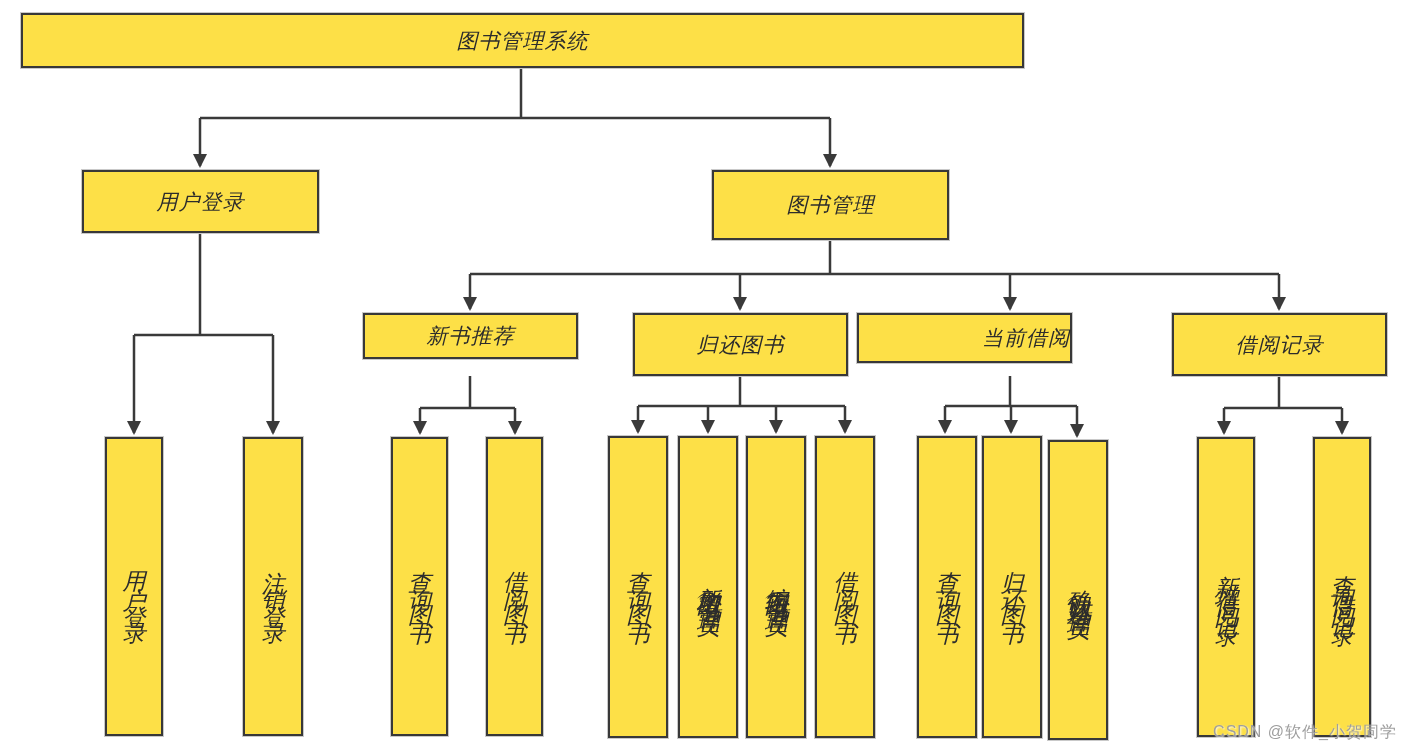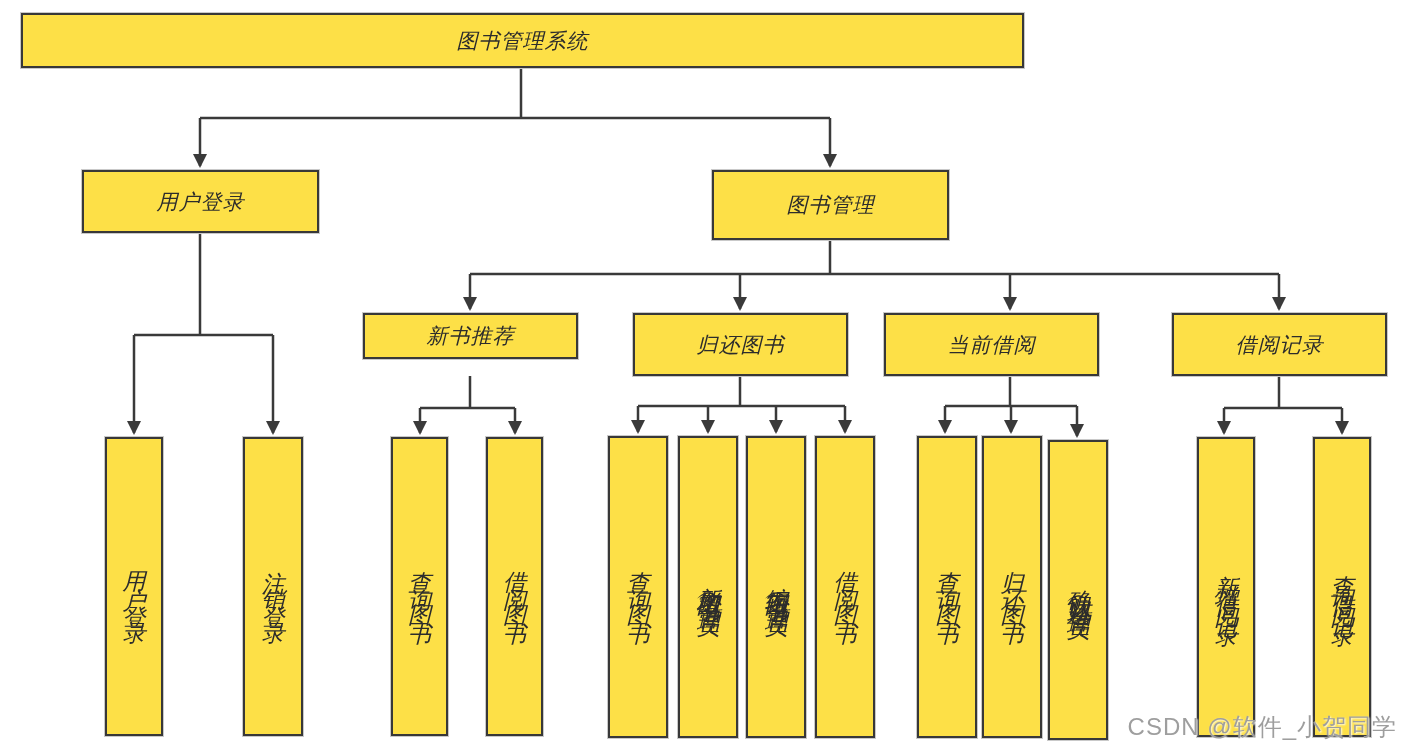--- a/index.html
+++ b/index.html
@@ -16,21 +16,21 @@
   .hnode{font-size:21px;letter-spacing:1px;}
   .vnode .vlabel{
     writing-mode:vertical-rl;text-orientation:mixed;
     font-size:23px;line-height:1;color:#2c2c2c;
   }
   .sp4{letter-spacing:17px;}
   .sp6{letter-spacing:10px;}
   .sp9{letter-spacing:4px;}
   .watermark{
     position:absolute;right:8px;bottom:4px;z-index:3;
-    font-size:24px;color:#9e9e9e;letter-spacing:1px;
+    font-size:16px;color:#9e9e9e;letter-spacing:1px;
     text-shadow:1px 1px 2px #ffffff;
   }
 </style>
 </head>
 <body>
 
 <div class="canvas">
 
   <svg class="connectors" width="1405" height="747" viewBox="0 0 1405 747">
     <defs>
@@ -86,21 +86,21 @@
   <div class="node hnode" style="left:712px;top:170px;width:237px;height:70px;">
     <span>图书管理</span>
   </div>
 
   <div class="node hnode" style="left:363px;top:313px;width:215px;height:46px;">
     <span>新书推荐</span>
   </div>
   <div class="node hnode" style="left:633px;top:313px;width:215px;height:63px;">
     <span>归还图书</span>
   </div>
-  <div class="node hnode" style="left:884px;top:313px;width:215px;height:63px;">
+  <div class="node hnode" style="left:857px;top:313px;width:215px;height:50px;justify-content:flex-end;">
     <span>当前借阅</span>
   </div>
   <div class="node hnode" style="left:1172px;top:313px;width:215px;height:63px;text-align:center;">
     <span>借阅记录</span>
   </div>
 
   <div class="node vnode" style="left:105px;top:437px;width:58px;height:299px;">
     <span class="vlabel sp4">用户登录</span>
   </div>
   <div class="node vnode" style="left:243px;top:437px;width:60px;height:299px;">

